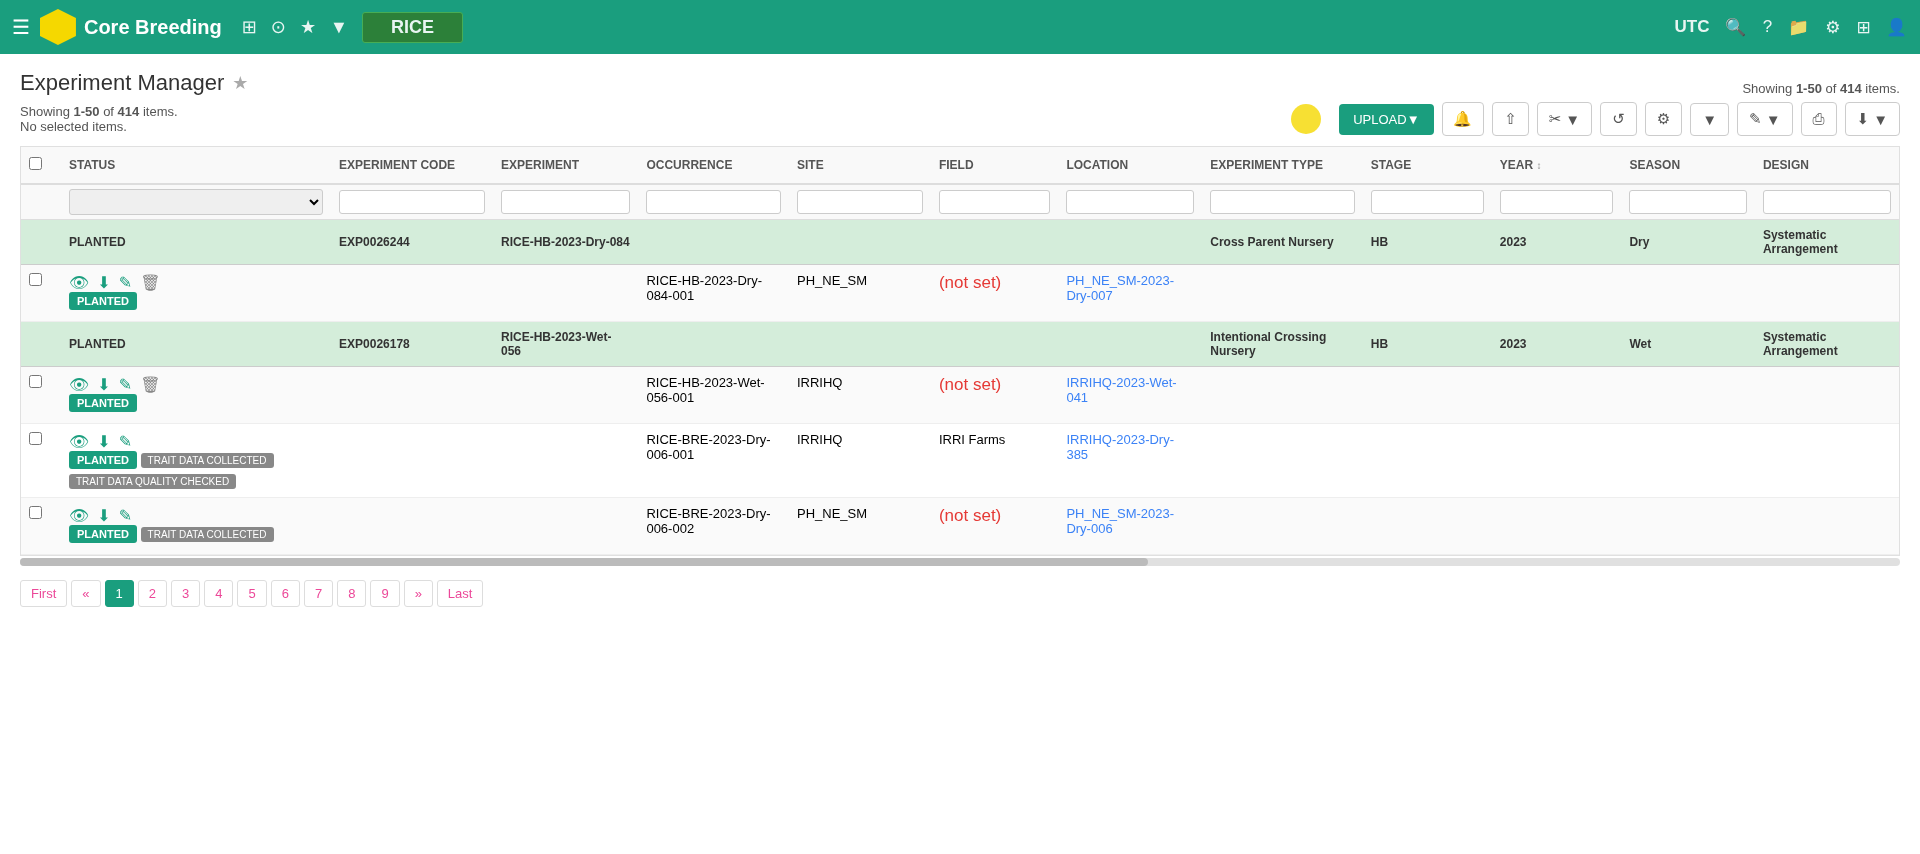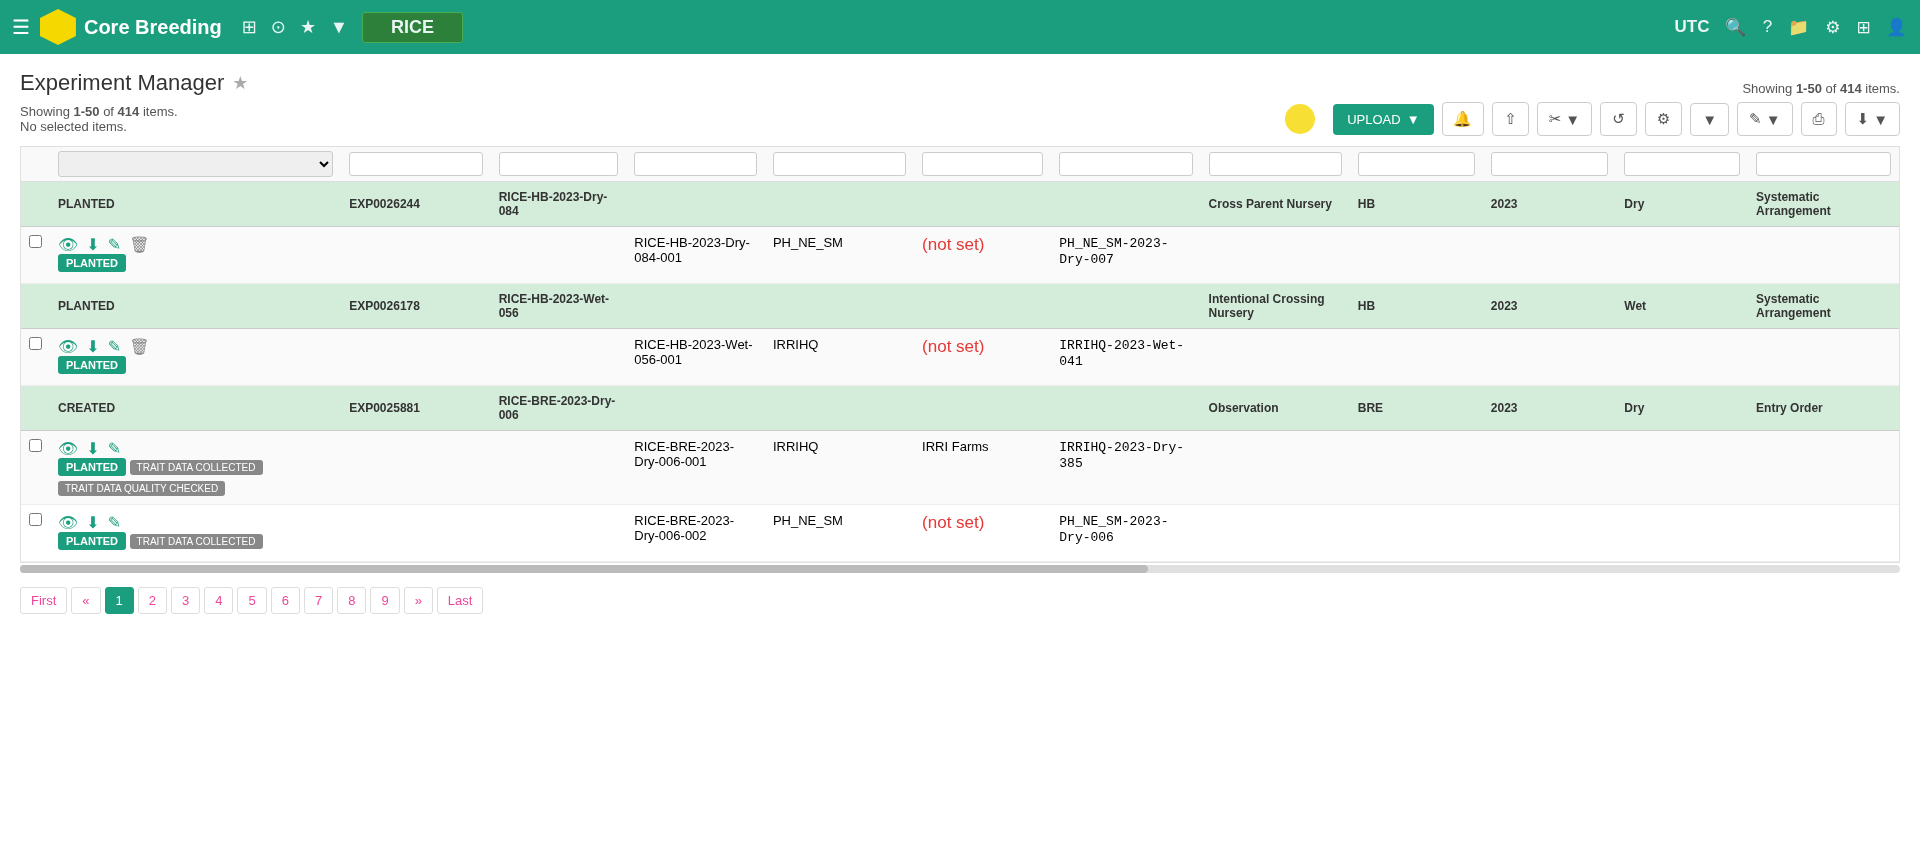--- a/index.html
+++ b/index.html
@@ -133,21 +133,20 @@
 
     .btn-upload {
       background: #1a9e7e;
       color: white;
       border: none;
       padding: 8px 14px;
       border-radius: 4px;
       cursor: pointer;
       font-size: 13px;
       display: flex;
-      gap: 6px;
     }
 
     .toolbar-btn {
       background: white;
       border: 1px solid #ccc;
       padding: 7px 11px;
       border-radius: 4px;
       cursor: pointer;
       font-size: 15px;
       color: #555;
@@ -251,24 +250,23 @@
       align-items: center;
     }
     .action-icons span {
       color: #1a9e7e;
       cursor: pointer;
       font-size: 16px;
     }
     .action-icons span.delete-icon { color: #888; }
 
     .link-green {
-      color: #000000;
+      color: #3b82f6;
       text-decoration: none;
       cursor: pointer;
-      font-family: Liberation Mono, monospace;
     }
     .not-set {
       color: #e53935;
       font-size: 17px;
     }
 
     
     .pagination {
       display: flex;
       align-items: center;
@@ -377,20 +375,37 @@
     </button>
     <button class="toolbar-btn">
       <span>⬇</span>
       <span>▼</span>
     </button>
   </div>
 
   <div class="table-container">
     <table>
       <thead>
+        <tr>
+          <th class="checkbox-col">
+            <input type="checkbox" style="">
+          </th>
+          <th>STATUS</th>
+          <th>EXPERIMENT CODE</th>
+          <th>EXPERIMENT</th>
+          <th>OCCURRENCE</th>
+          <th>SITE</th>
+          <th>FIELD</th>
+          <th>LOCATION</th>
+          <th>EXPERIMENT TYPE</th>
+          <th>STAGE</th>
+          <th>YEAR <span class="sort-icon">↕</span></th>
+          <th>SEASON</th>
+          <th>DESIGN</th>
+        </tr>
         <tr class="filter-row">
           <td></td>
           <td>
             <select><option></option></select>
           </td>
           <td>
             <input type="text" style="">
           </td>
           <td>
             <input type="text" style="">
@@ -505,35 +520,20 @@
           <td>
             <a class="link-green">IRRIHQ-2023-Wet-041</a>
           </td>
           <td></td>
           <td></td>
           <td></td>
           <td></td>
           <td></td>
         </tr>
 
-        <tr class="group-row">
-          <td></td>
-          <td>CREATED</td>
-          <td>EXP0025881</td>
-          <td>RICE-BRE-2023-Dry-006</td>
-          <td></td>
-          <td></td>
-          <td></td>
-          <td></td>
-          <td>Observation</td>
-          <td>BRE</td>
-          <td>2023</td>
-          <td>Dry</td>
-          <td>Entry Order</td>
-        </tr>
 
         <tr class="data-row">
           <td>
             <input type="checkbox" style="">
           </td>
           <td>
             <div class="action-icons">
               <span>👁</span>
               <span>⬇</span>
               <span>✎</span>

